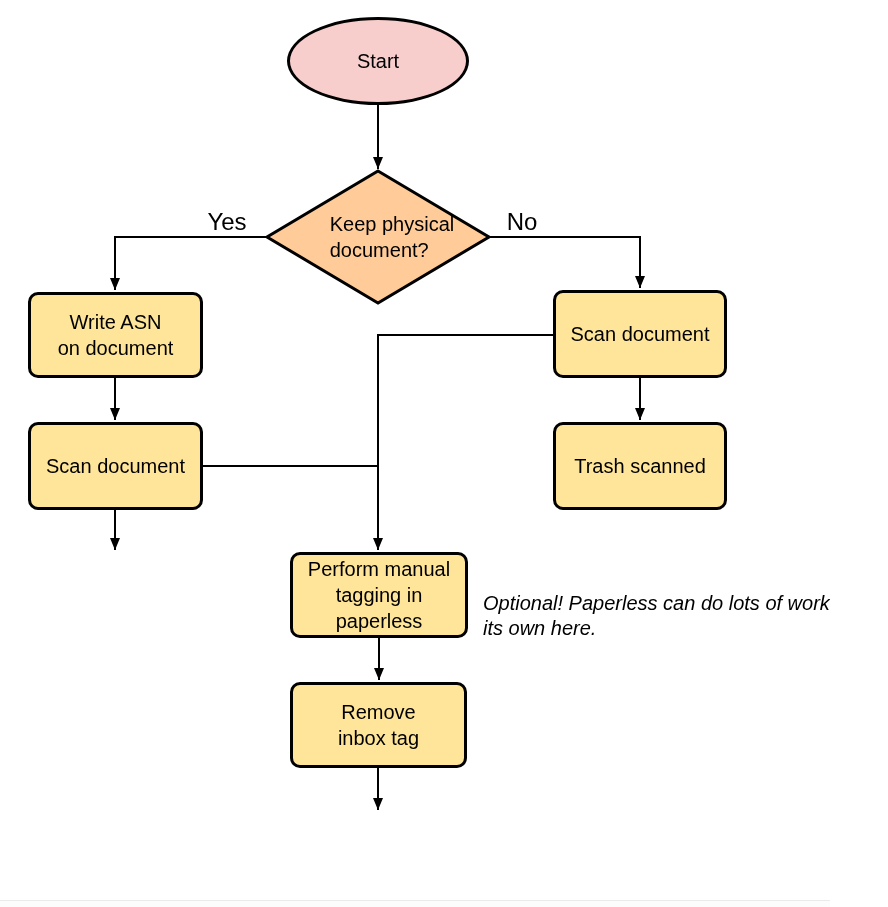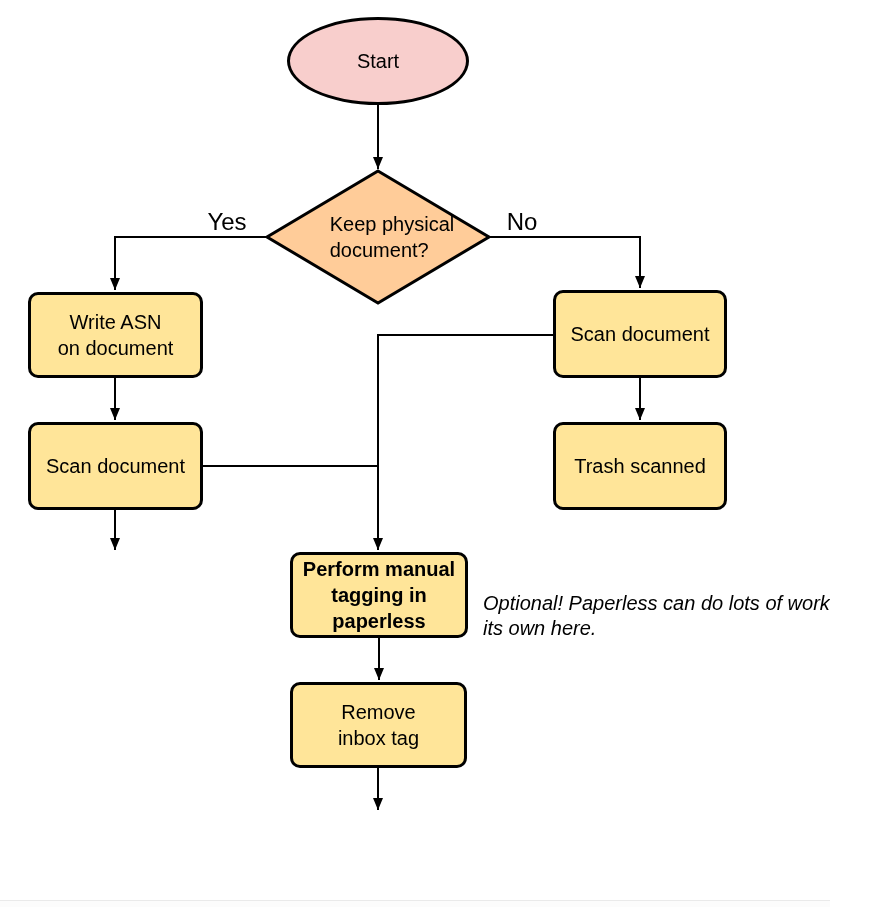--- a/index.html
+++ b/index.html
@@ -144,21 +144,21 @@
 
 
   <div class="node process" style="left:553px; top:290px; width:174px; height:88px;">
     <span>Scan document</span>
   </div>
 
   <div class="node process" style="left:553px; top:422px; width:174px; height:88px;">
     <span>Trash scanned</span>
   </div>
 
-  <div class="node process" style="left:290px; top:552px; width:178px; height:86px;font-weight:bold;">
+  <div class="node process" style="left:290px; top:552px; width:178px; height:86px;">
     <span>Perform manual
 tagging in
 paperless</span>
   </div>
 
   <div class="annotation">Optional! Paperless can do lots of work on
 its own here.</div>
 
   <div class="node process" style="left:290px; top:682px; width:177px; height:86px;">
     <span>Remove

